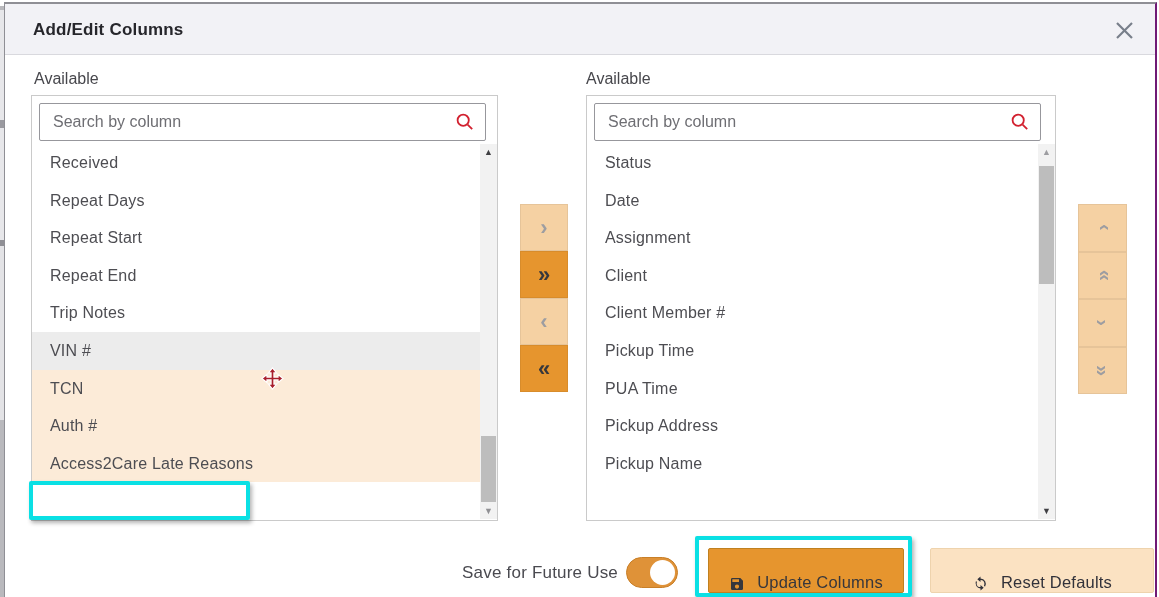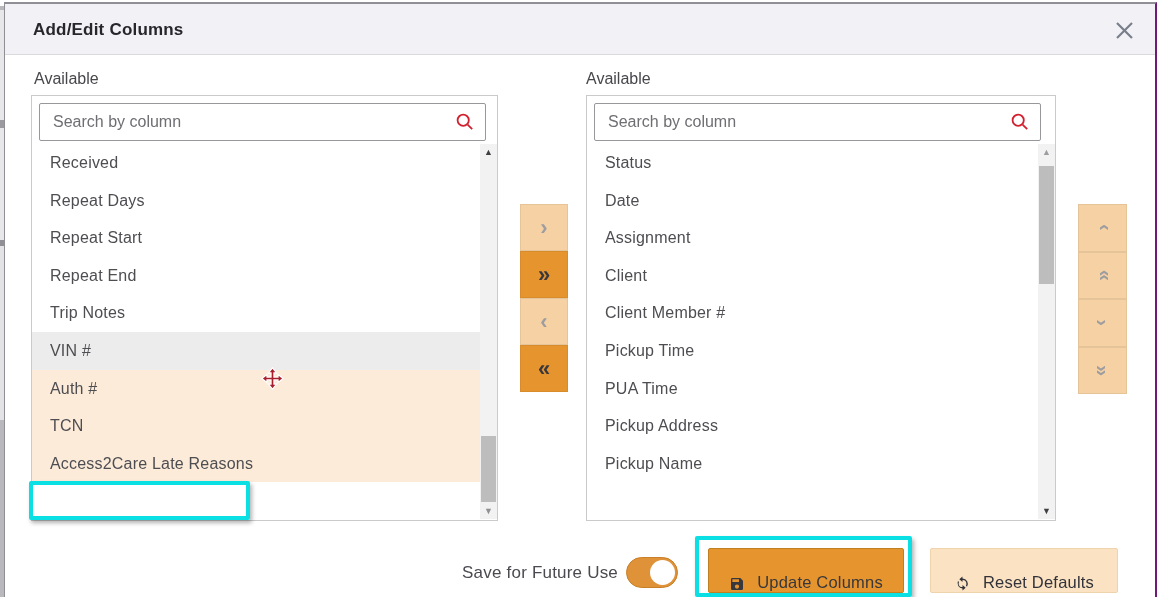--- a/index.html
+++ b/index.html
@@ -64,21 +64,21 @@
     font-size:17px; color:#4a4a50; letter-spacing:.2px; }
   .toggle { position:absolute; left:621px; top:553px; width:52px; height:31px;
     background:#df9238; border:1px solid #c87f28; border-radius:16px; cursor:pointer; }
   .toggle-knob { position:absolute; right:2px; top:2px; width:25px; height:25px;
     background:#ffffff; border-radius:50%; }
 
   .action-btn { position:absolute; top:544px; height:45px; display:flex; align-items:flex-end;
     justify-content:center; gap:12px; font-size:16.5px; letter-spacing:.2px; cursor:pointer;
     border-radius:2px; }
   .update-btn { left:703px; width:196px; background:#e6952e; border:1px solid #c0801f; color:#37373c; }
-  .reset-btn { left:925px; width:188px; background:#fbe2c2; border:1px solid #eed3ad; color:#32323a; }
+  .reset-btn { left:925px; width:224px; background:#fbe2c2; border:1px solid #eed3ad; color:#32323a; }
 </style>
 </head>
 <body>
 
 <div class="page-edge"></div>
 
 <div class="modal">
 
   <div class="modal-header">
     <div class="modal-title">Add/Edit Columns</div>
@@ -99,22 +99,22 @@
         <line x1="12.6" y1="12.6" x2="17.2" y2="17.2" stroke="#d2202f" stroke-width="1.8"></line>
       </svg>
     </div>
     <div class="list">
       <div class="list-row" style="width:449px;">Received</div>
       <div class="list-row" style="width:449px;">Repeat Days</div>
       <div class="list-row" style="width:449px;">Repeat Start</div>
       <div class="list-row" style="width:449px;">Repeat End</div>
       <div class="list-row" style="width:449px;">Trip Notes</div>
       <div class="list-row row-hover" style="width:449px;">VIN #</div>
+      <div class="list-row row-marked" style="width:449px;">TCN</div>
       <div class="list-row row-marked" style="width:449px;">Auth #</div>
-      <div class="list-row row-marked" style="width:449px;">TCN</div>
       <div class="list-row row-marked" style="width:449px;">Access2Care Late Reasons</div>
       <div class="vscroll" style="right:0;">
         <div class="scroll-arrow" style="top:0; color:#3f3f43;">▲</div>
         <div class="scroll-thumb" style="top:292px; height:66px;"></div>
         <div class="scroll-arrow" style="bottom:0; color:#909094;">▼</div>
       </div>
     </div>
   </div>
 
   <svg class="move-cursor" viewBox="0 0 24 24">

